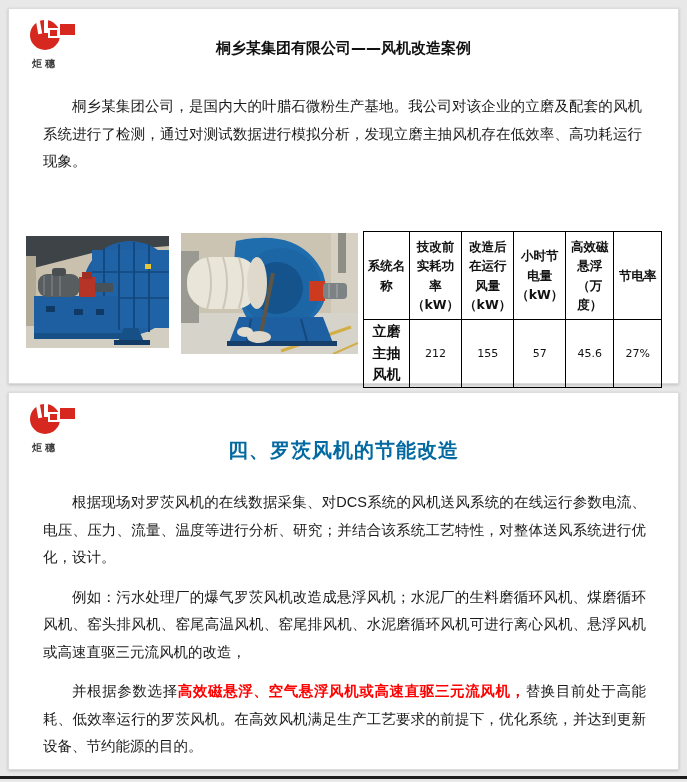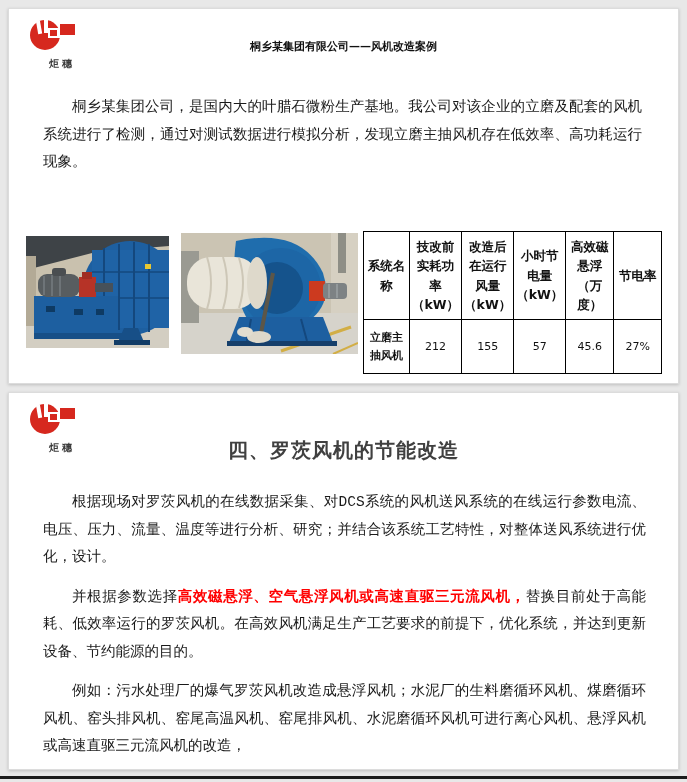--- a/index.html
+++ b/index.html
@@ -4,48 +4,48 @@
 <style>
   html,body{margin:0;padding:0;}
   body{font-family:"DejaVu Sans",sans-serif;}
   .canvas{position:relative;width:687px;height:782px;background:#e8e8e8;overflow:hidden;}
   .page{position:absolute;left:8px;width:671px;background:#ffffff;border:1px solid #dcdcdc;
         box-shadow:0 1px 3px rgba(0,0,0,.18);box-sizing:border-box;}
   .page1{top:8px;height:376px;}
   .page2{top:392px;height:378px;}
 
   .logo{position:absolute;left:20px;top:6px;width:60px;}
-  .logo-text{font-size:10px;font-weight:700;letter-spacing:3px;color:#3a3a3a;margin-top:-2px;margin-left:20px;}
+  .logo-text{font-size:10px;font-weight:700;letter-spacing:3px;color:#3a3a3a;margin-top:-2px;margin-left:3px;}
 
   .p1-title{position:absolute;left:0;right:0;top:30px;text-align:center;
-            font-family:"DejaVu Sans",sans-serif;font-weight:700;font-size:11px;color:#111;}
+            font-family:"DejaVu Sans",sans-serif;font-weight:700;font-size:15px;color:#111;}
   .body1{position:absolute;left:22px;right:24px;top:72px;
          font-family:"DejaVu Serif",serif;font-size:14.5px;line-height:27.5px;color:#1a1a1a;
          text-align:justify;}
   .body1 p, .body2 p{margin:12px;text-indent:2em;}
   .seg-bold-num{font-family:"DejaVu Sans",sans-serif;font-weight:700;}
   .seg-red-bold{color:#ff0000;font-weight:700;}
 
   .photo{position:absolute;overflow:hidden;}
   .photo svg{display:block;}
   .photo-left{left:17px;top:227px;width:143px;height:112px;}
   .photo-right{left:172px;top:224px;width:177px;height:121px;}
 
   .energy-table{position:absolute;left:354px;top:222px;border-collapse:collapse;
                 font-family:"DejaVu Sans",sans-serif;color:#111;table-layout:fixed;}
   .energy-table th,.energy-table td{border:1px solid #000;text-align:center;vertical-align:middle;
                 padding:1px 2px;box-sizing:border-box;}
   .energy-table th{font-size:12.5px;font-weight:700;height:88px;line-height:1.55;}
   .energy-table td{font-size:11px;height:54px;font-weight:400;}
-  .energy-table td.sys-name{font-weight:700;font-size:11px;line-height:1.55;}
+  .energy-table td.sys-name{font-weight:700;font-size:14px;line-height:1.55;}
 
   .p2-title{position:absolute;left:0;right:0;top:44px;text-align:center;
-            font-family:"DejaVu Serif",serif;font-weight:600;font-size:20px;color:#404040;letter-spacing:1px;}
+            font-family:"DejaVu Serif",serif;font-weight:600;font-size:20px;color:#0369a1;letter-spacing:1px;}
   .body2{position:absolute;left:22px;right:20px;top:84px;
-         font-family:Liberation Mono, monospace;font-size:14.5px;line-height:27.5px;color:#1a1a1a;
+         font-family:Liberation Sans, sans-serif;font-size:14.5px;line-height:27.5px;color:#1a1a1a;
          text-align:justify;}
 
   .bottom-bar{position:absolute;left:0;right:0;top:776px;height:3px;background:#1c1c1c;}
 </style>
 </head>
 <body>
 
 <div class="canvas">
 
   <div class="page page1">
@@ -183,19 +183,19 @@
         <rect x="21" y="15" width="7" height="6" fill="#d6281e"></rect>
         <rect x="31" y="9" width="15" height="11" fill="#d6281e"></rect>
       </svg>
       <div class="logo-text">炬穗</div>
     </div>
 
     <div class="p2-title">四、罗茨风机的节能改造</div>
 
     <div class="body2">
       <p>根据现场对罗茨风机的在线数据采集、对DCS系统的风机送风系统的在线运行参数电流、电压、压力、流量、温度等进行分析、研究；并结合该系统工艺特性，对整体送风系统进行优化，设计。</p>
+      <p>例如：污水处理厂的爆气罗茨风机改造成悬浮风机；水泥厂的生料磨循环风机、煤磨循环风机、窑头排风机、窑尾高温风机、窑尾排风机、水泥磨循环风机可进行离心风机、悬浮风机或高速直驱三元流风机的改造，</p>
       <p><span>并根据参数选择</span><span class="seg-red-bold">高效磁悬浮、空气悬浮风机或高速直驱三元流风机，</span><span>替换目前处于高能耗、低效率运行的罗茨风机。在高效风机满足生产工艺要求的前提下，优化系统，并达到更新设备、节约能源的目的。</span></p>
-      <p>例如：污水处理厂的爆气罗茨风机改造成悬浮风机；水泥厂的生料磨循环风机、煤磨循环风机、窑头排风机、窑尾高温风机、窑尾排风机、水泥磨循环风机可进行离心风机、悬浮风机或高速直驱三元流风机的改造，</p>
     </div>
   </div>
 
   <div class="bottom-bar"></div>
 </div>
 
 </body></html>

